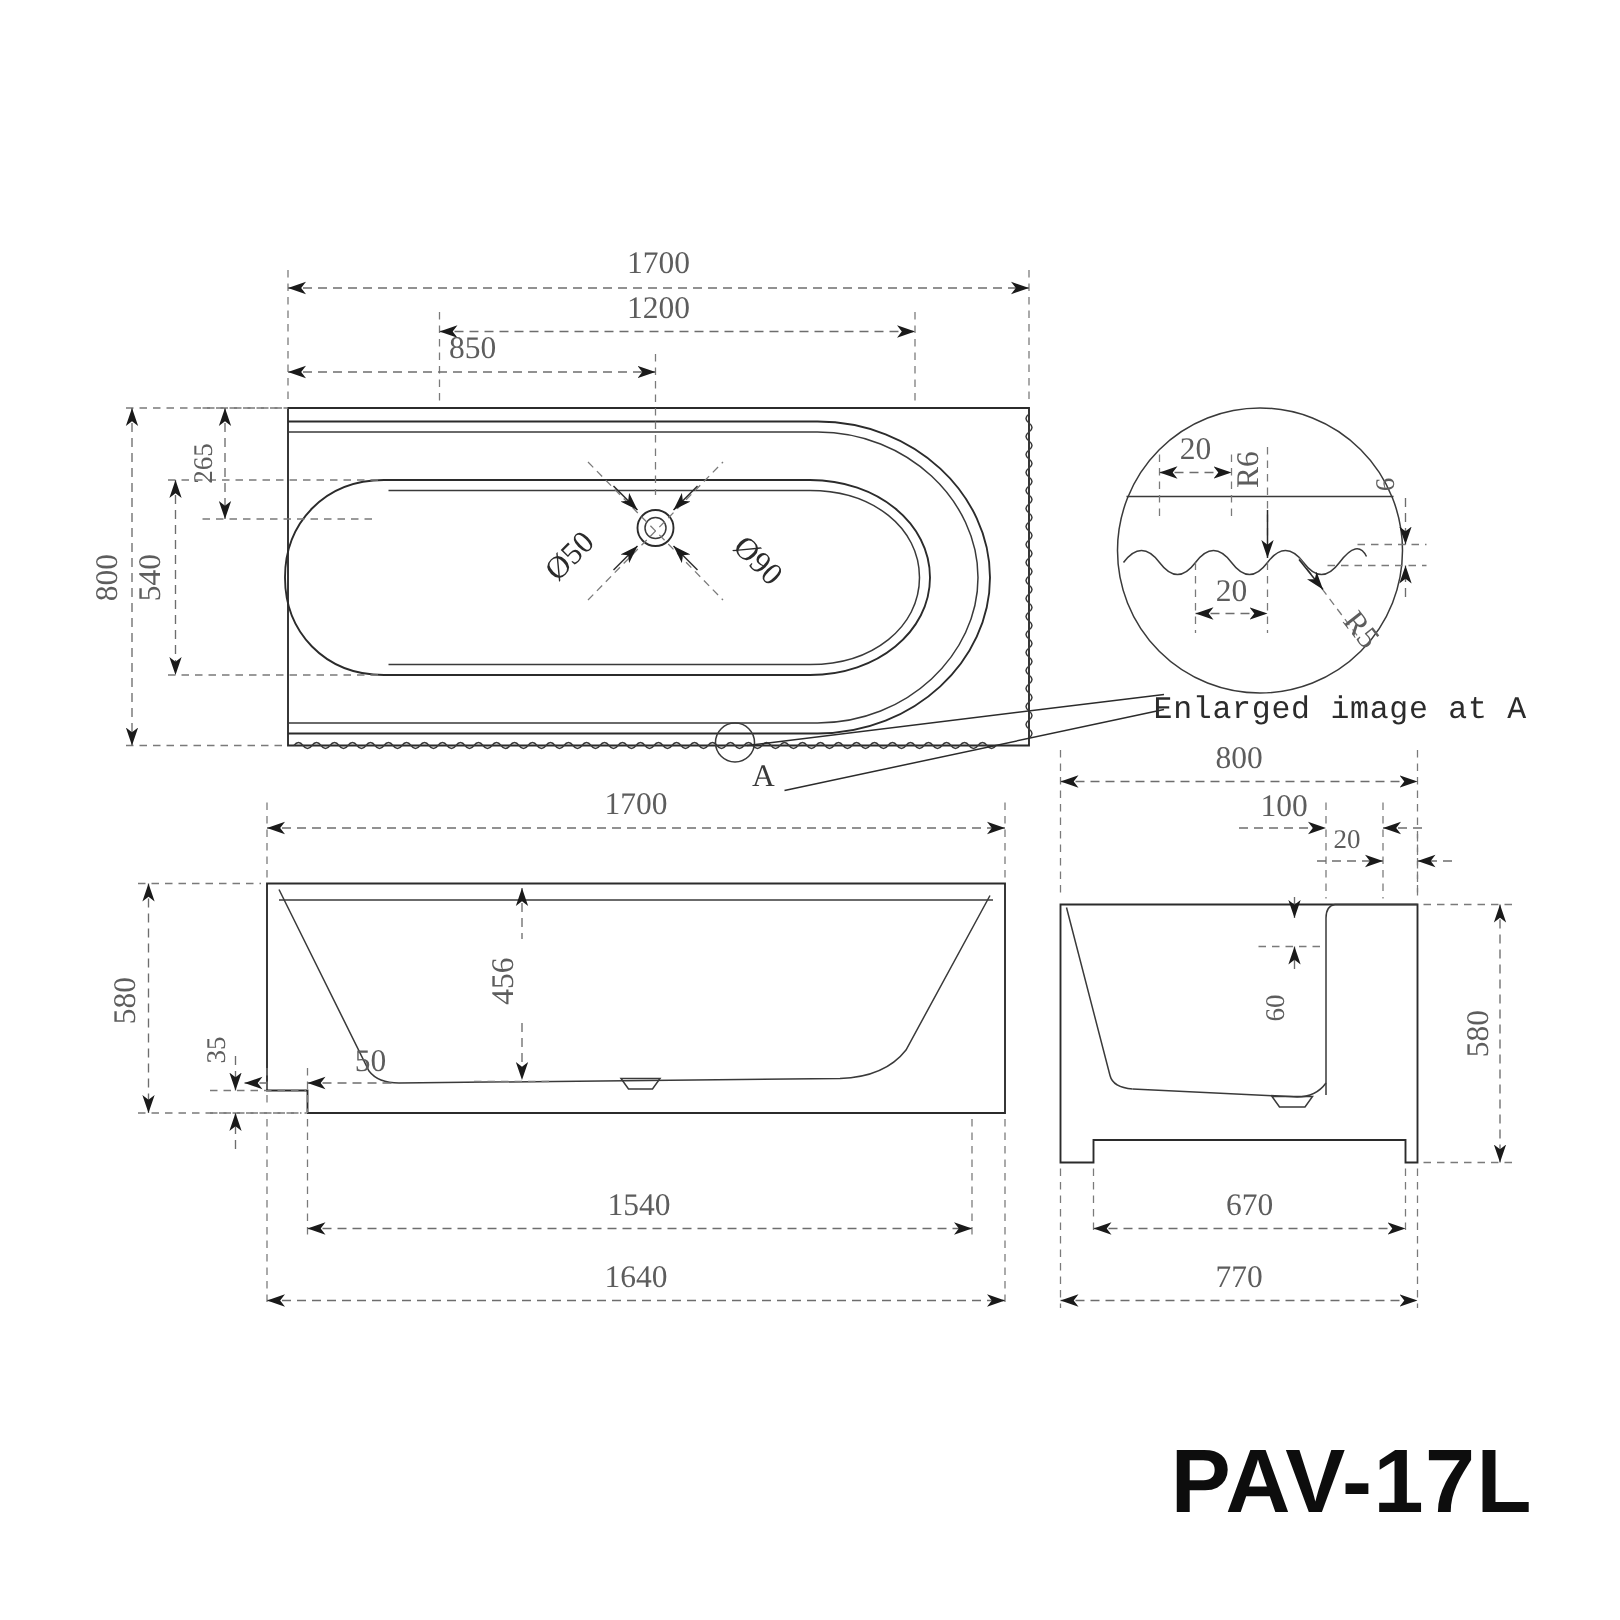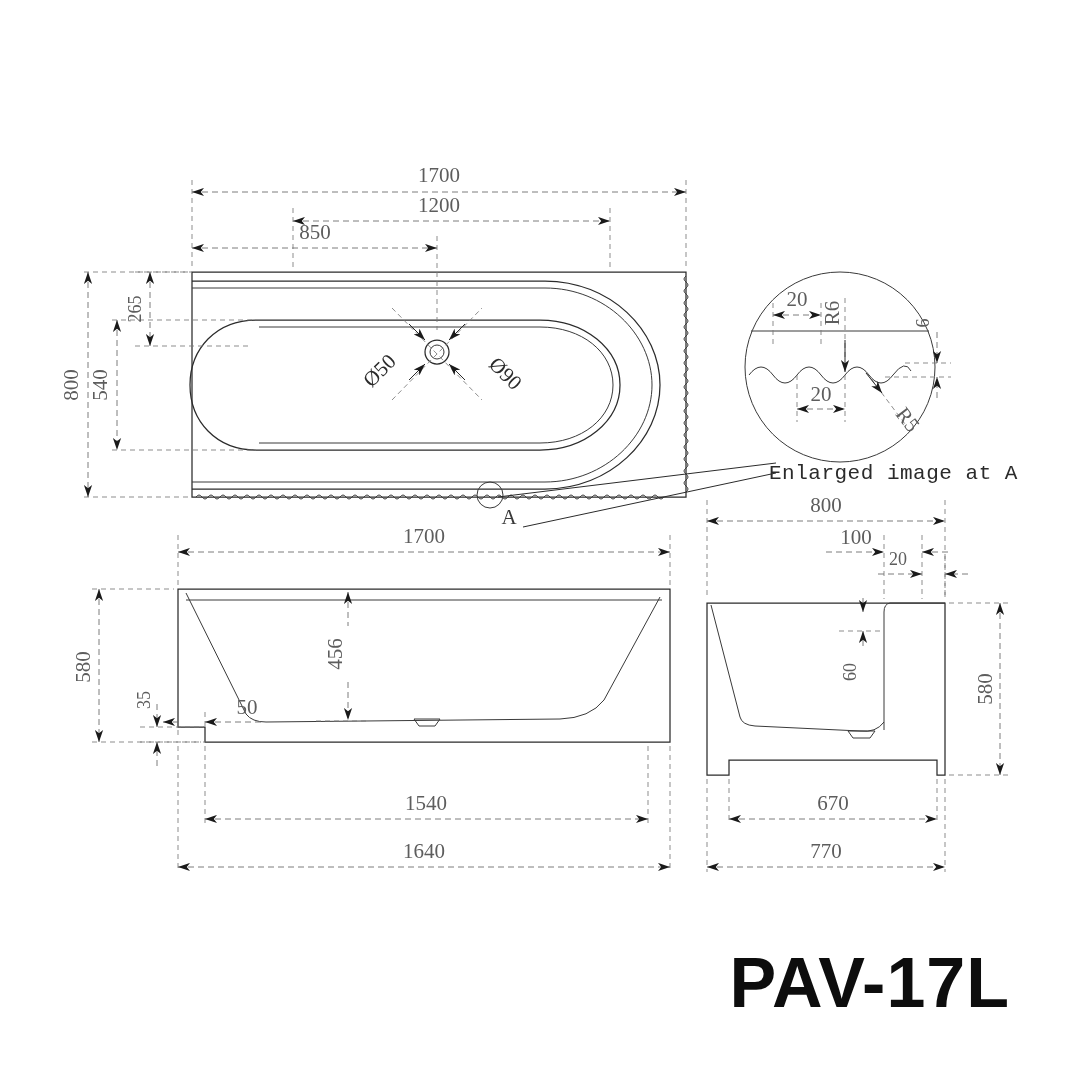--- a/index.html
+++ b/index.html
@@ -65,24 +65,24 @@
   }
   .marktext {
     font-family: "Liberation Serif", "DejaVu Serif", serif;
     font-size: 21px;
     fill: #3a3a3a;
     text-anchor: middle;
     dominant-baseline: middle;
   }
   #model-label {
     position: absolute;
-    right: 70px;
+    right: 58px;
     bottom: 62px;
     font-family: "Liberation Sans", "DejaVu Sans", sans-serif;
-    font-size: 70px;
+    font-size: 60px;
     font-weight: 700;
     letter-spacing: 1px;
     color: #0d0d0d;
     line-height: 1;
     white-space: nowrap;
   }
 </style>
 </head>
 <body>
 

